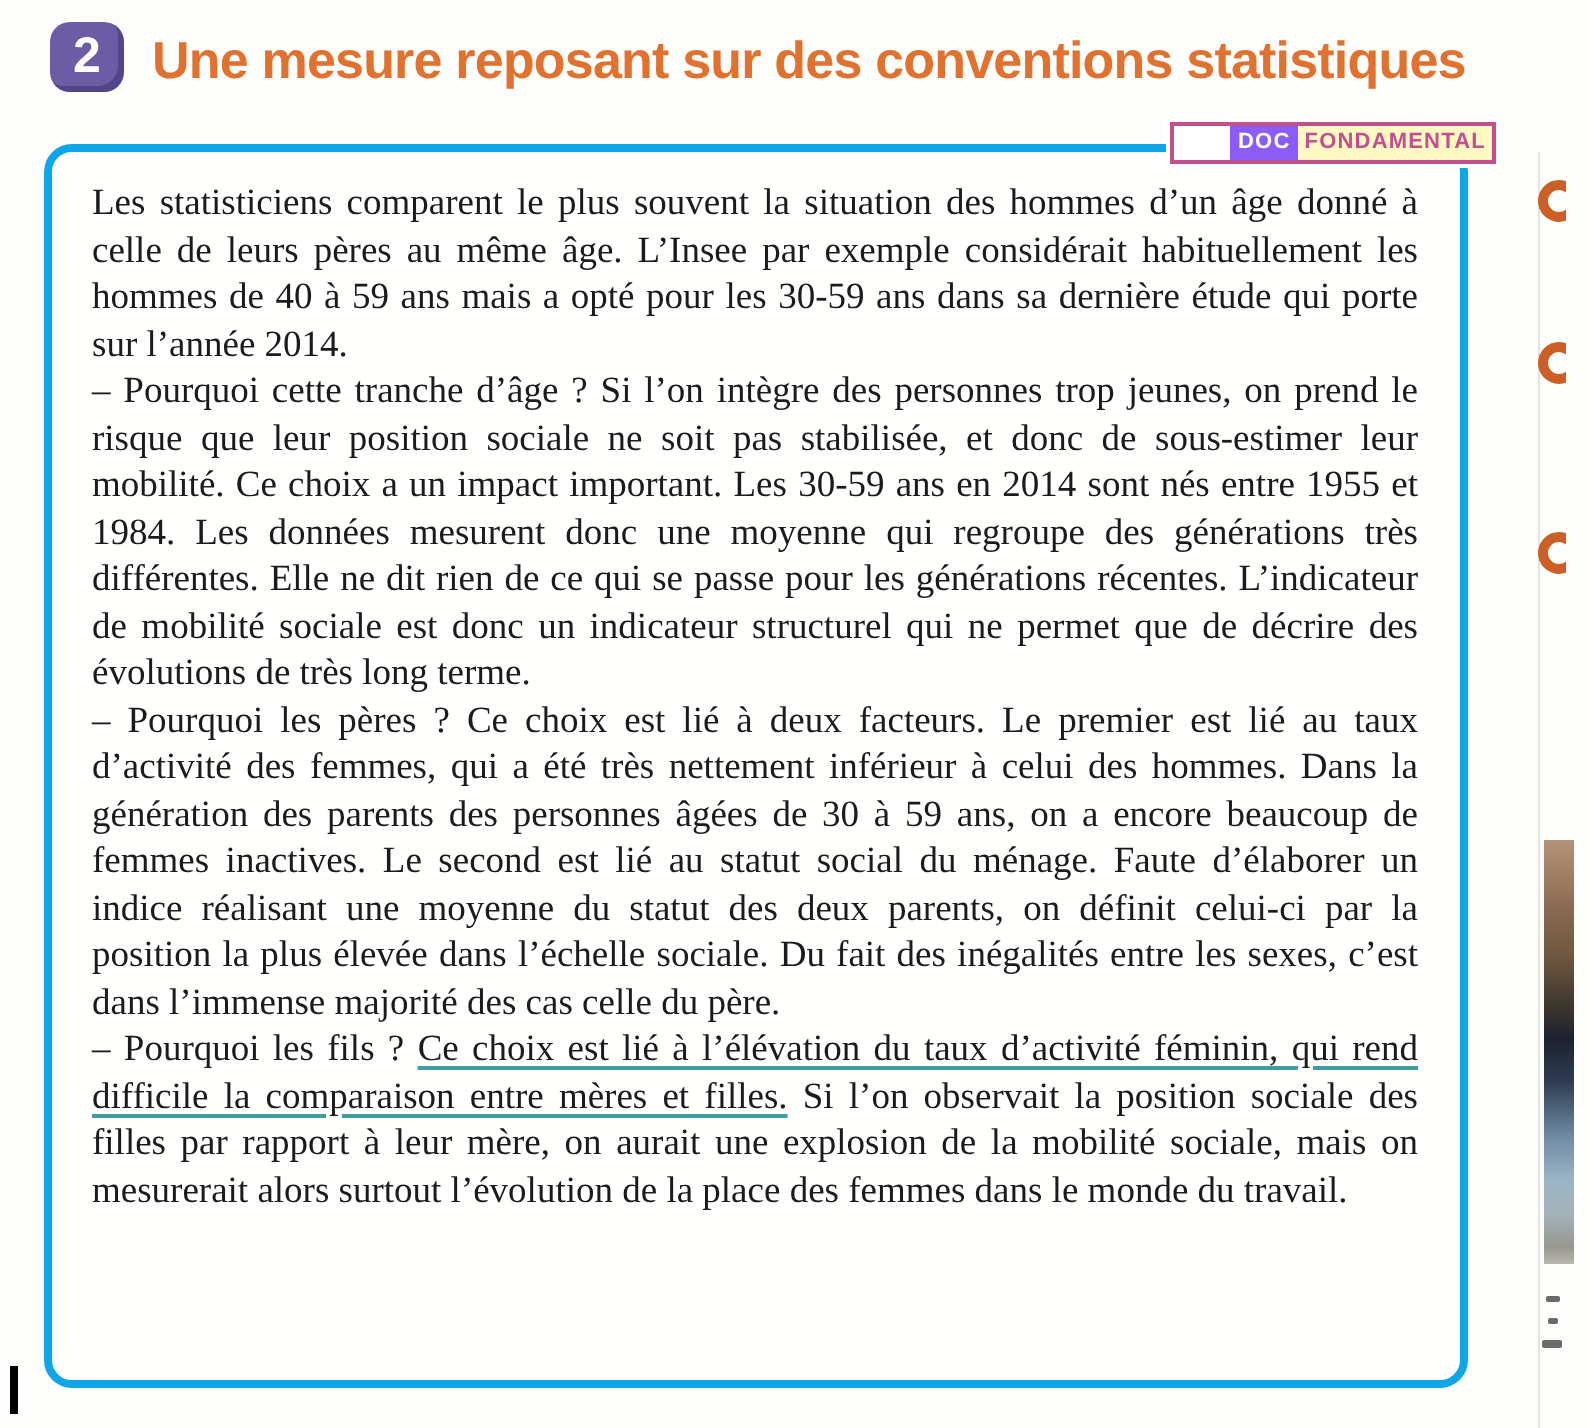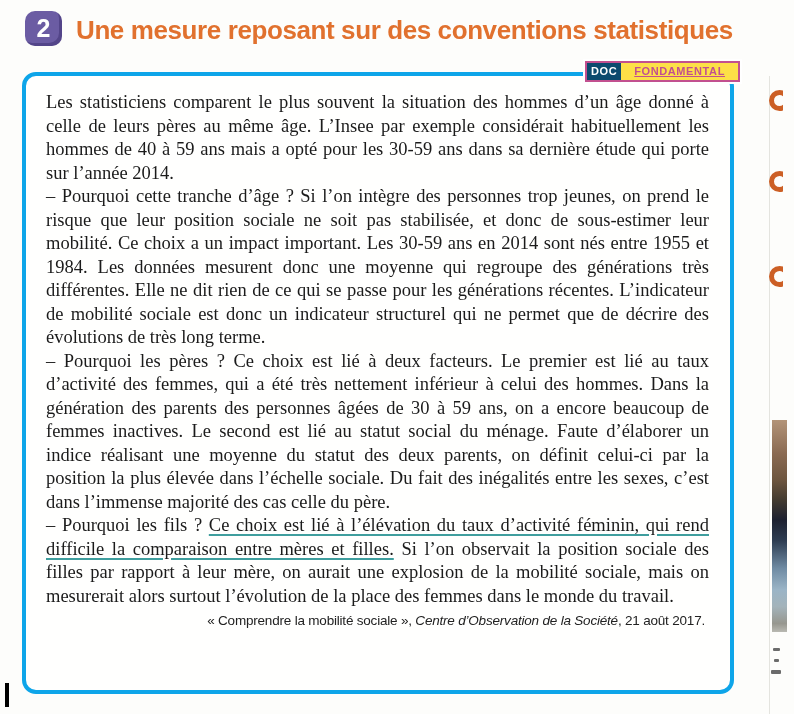--- a/index.html
+++ b/index.html
@@ -44,28 +44,28 @@
     background: #ffffff;
     height: 21px;
     box-shadow: 0 0 0 2px #ffffff;
     z-index: 3;
     font-family: "Liberation Sans", sans-serif;
     font-weight: bold; font-size: 11px;
     letter-spacing: 0.6px;
     line-height: 17px;
   }
   .doc-badge .doc-part {
-    background: #0c4a6e; color: #ffffff;
+    background: #8b5cf6; color: #ffffff;
     padding: 0 4px;
-    display: flex; align-items: center;
+    display: flex; align-items: center; margin-left: 28px;
   }
   .doc-badge .type-part {
-    background: #fde047; color: #c2508f;
-    padding: 0 13px;
-    display: flex; align-items: center; text-decoration: underline;
+    background: #fef9c3; color: #c2508f;
+    padding: 0 3px;
+    display: flex; align-items: center;
   }
 
   
   .doc-box {
     position: absolute; left: 22px; top: 72px;
     width: 712px; height: 622px;
     background: #fffffe;
     border: 4px solid #0ea5e9;
     border-radius: 14px;
     padding: 15px 21px 0 20px;
@@ -152,21 +152,20 @@
   <div class="doc-badge">
     <span class="doc-part">DOC</span>
     <span class="type-part">FONDAMENTAL</span>
   </div>
 
   <div class="doc-box">
     <p>Les statisticiens comparent le plus souvent la situation des hommes d’un âge donné à celle de leurs pères au même âge. L’Insee par exemple considérait habituellement les hommes de 40 à 59 ans mais a opté pour les 30-59 ans dans sa dernière étude qui porte sur l’année 2014.</p>
     <p>– Pourquoi cette tranche d’âge&nbsp;? Si l’on intègre des personnes trop jeunes, on prend le risque que leur position sociale ne soit pas stabilisée, et donc de sous-estimer leur mobilité. Ce choix a un impact important. Les 30-59 ans en 2014 sont nés entre 1955 et 1984. Les données mesurent donc une moyenne qui regroupe des générations très différentes. Elle ne dit rien de ce qui se passe pour les générations récentes. L’indicateur de mobilité sociale est donc un indicateur structurel qui ne permet que de décrire des évolutions de très long terme.</p>
     <p>– Pourquoi les pères&nbsp;? Ce choix est lié à deux facteurs. Le premier est lié au taux d’activité des femmes, qui a été très nettement inférieur à celui des hommes. Dans la génération des parents des personnes âgées de 30 à 59 ans, on a encore beaucoup de femmes inactives. Le second est lié au statut social du ménage. Faute d’élaborer un indice réalisant une moyenne du statut des deux parents, on définit celui-ci par la position la plus élevée dans l’échelle sociale. Du fait des inégalités entre les sexes, c’est dans l’immense majorité des cas celle du père.</p>
     <p><span>– Pourquoi les fils&nbsp;? </span><span class="underline-teal">Ce choix est lié à l’élévation du taux d’activité féminin, qui rend difficile la comparaison entre mères et filles.</span><span> Si l’on observait la position sociale des filles par rapport à leur mère, on aurait une explosion de la mobilité sociale, mais on mesurerait alors surtout l’évolution de la place des femmes dans le monde du travail.</span></p>
-    <div class="citation"><span>«&nbsp;Comprendre la mobilité sociale&nbsp;», </span><span class="source">Centre d’Observation de la Société</span><span>, 21 août 2017.</span></div>
   </div>
 
   <div class="page-edge-line"></div>
   <div class="margin-circle mc-1">
       <div class="ring"></div>
     </div>
   <div class="margin-circle mc-2">
       <div class="ring"></div>
     </div>
   <div class="margin-circle mc-3">

